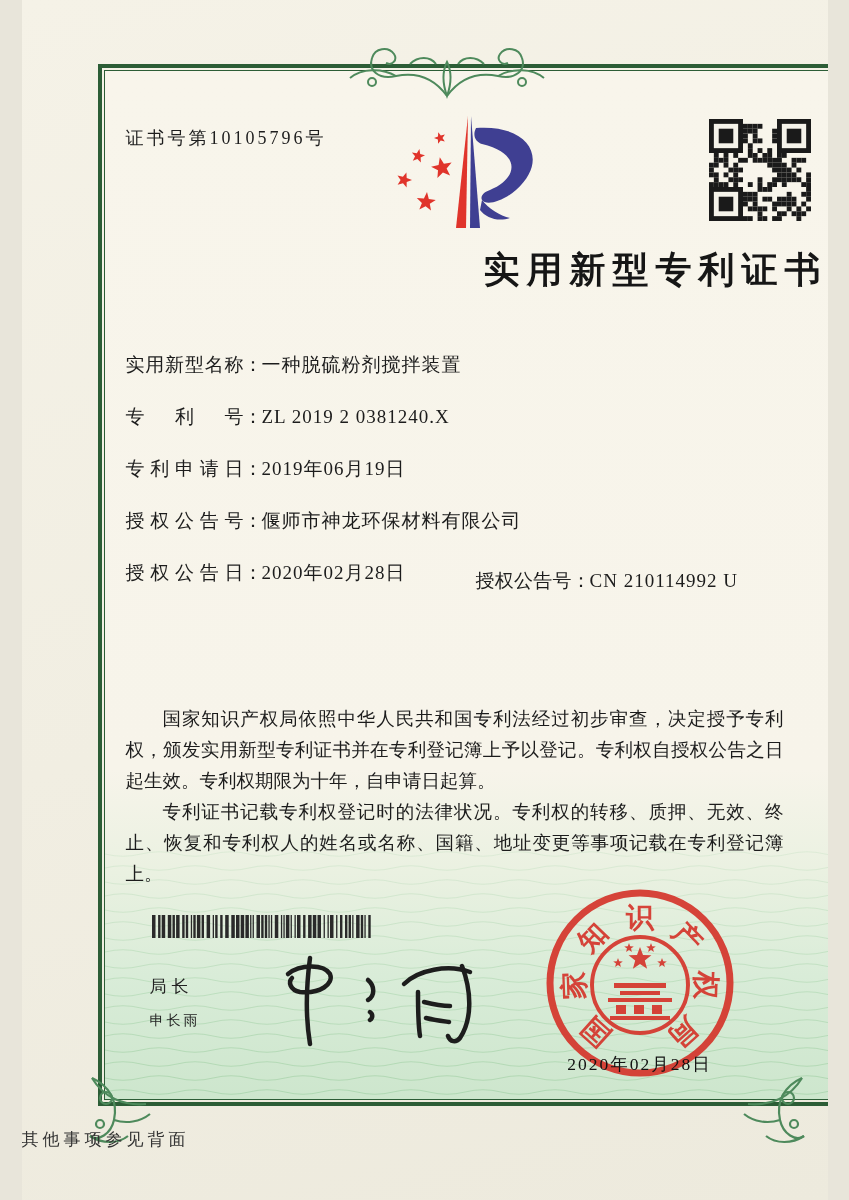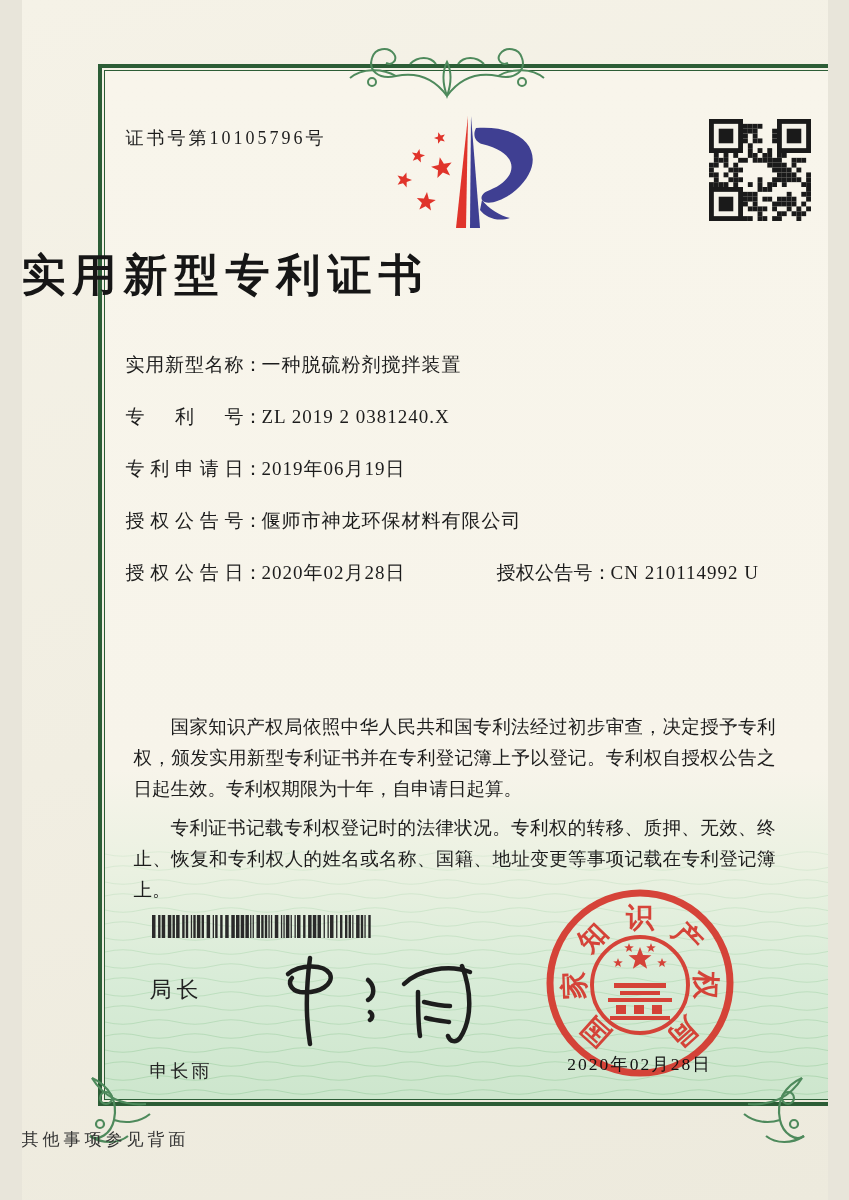--- a/index.html
+++ b/index.html
@@ -19,41 +19,41 @@
     background:linear-gradient(180deg,#f8f5eb 0%,#f7f4ea 68%,#eaf1e1 78%,#d9ecd8 88%,#cde6cd 100%);
   }
   .waves { position:absolute; left:83px; top:846px; width:740px; height:256px; z-index:2; }
   .cert-no {
     position:absolute; left:104px; top:126px; font-size:18px; letter-spacing:3px;
     color:#1e1e1e; z-index:4;
   }
   .logo { position:absolute; left:362px; top:112px; width:164px; height:122px; z-index:4; }
   .qr { position:absolute; left:687px; top:119px; width:102px; height:102px; z-index:4; }
   .title {
-    position:absolute; left:0; right:0; top:246px; text-align:left;
-    font-size:44px; font-weight:700; letter-spacing:7px; color:#161616; z-index:4;
+    position:absolute; left:0; right:0; top:246px; text-align:right;
+    font-size:36px; font-weight:700; letter-spacing:7px; color:#161616; z-index:4;
   }
   .fields { position:absolute; left:104px; top:352px; width:660px; z-index:4; }
   .frow { position:relative; height:52px; font-size:19px; color:#1c1c1c; white-space:nowrap; }
   .flabel {
     display:inline-block; width:118px; text-align:justify; text-align-last:justify;
     vertical-align:top;
   }
   .fcolon { display:inline-block; width:18px; }
   .fvalue { letter-spacing:1px; }
-  .pair2 { position:absolute; left:350px; top:0;margin-left:21px; }
+  .pair2 { position:absolute; left:350px; top:8px; }
   .pair2 .flabel { width:96px; }
   .body-text {
     position:absolute; left:104px; top:704px; width:658px; z-index:4;
     font-size:18.5px; line-height:31px; color:#1c1c1c; text-align:justify;
   }
-  .body-text p { margin:8px; text-indent:2em; }
+  .body-text p { margin:0; text-indent:2em; }
   .barcode { position:absolute; left:130px; top:915px; width:224px; height:23px; z-index:4; }
-  .signer-title { position:absolute; left:128px; top:975px; font-size:22px; letter-spacing:5px; z-index:4; color:#222; }
-  .signer-name  { position:absolute; left:128px; top:1012px; font-size:18px; letter-spacing:3px; z-index:4; color:#222;margin-top:47px; }
+  .signer-title { position:absolute; left:128px; top:975px; font-size:17px; letter-spacing:5px; z-index:4; color:#222; }
+  .signer-name  { position:absolute; left:128px; top:1012px; font-size:14px; letter-spacing:3px; z-index:4; color:#222; }
   .signature { position:absolute; left:250px; top:940px; width:220px; height:115px; z-index:4; }
   .seal { position:absolute; left:519px; top:886px; width:198px; height:198px; z-index:5; opacity:.93; }
   .seal-date {
     position:absolute; left:512px; top:1052px; width:212px; text-align:center;
     font-size:17.5px; letter-spacing:2px; color:#121212; z-index:6;
   }
   .page-indicator {
     position:absolute; left:0; right:0; top:1077px; text-align:center;
     font-size:16px; letter-spacing:2px; color:#222; z-index:4;
   }

